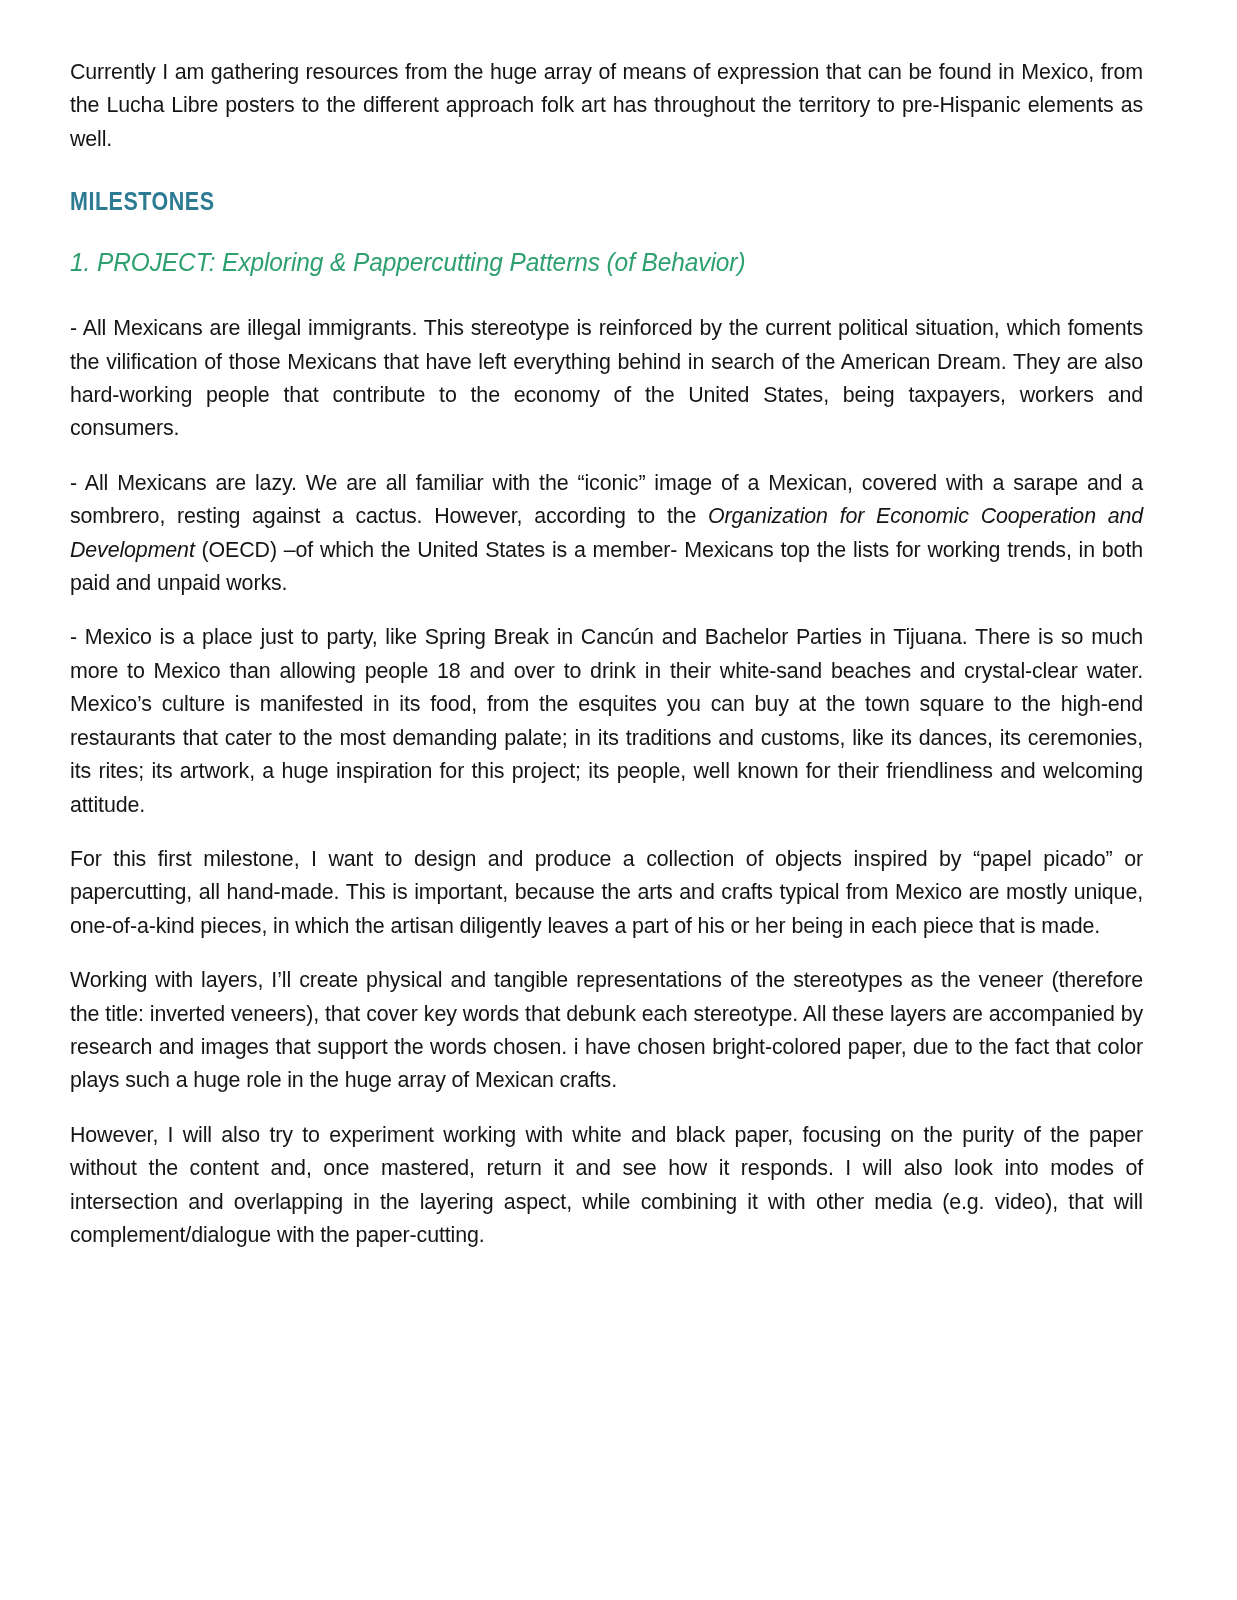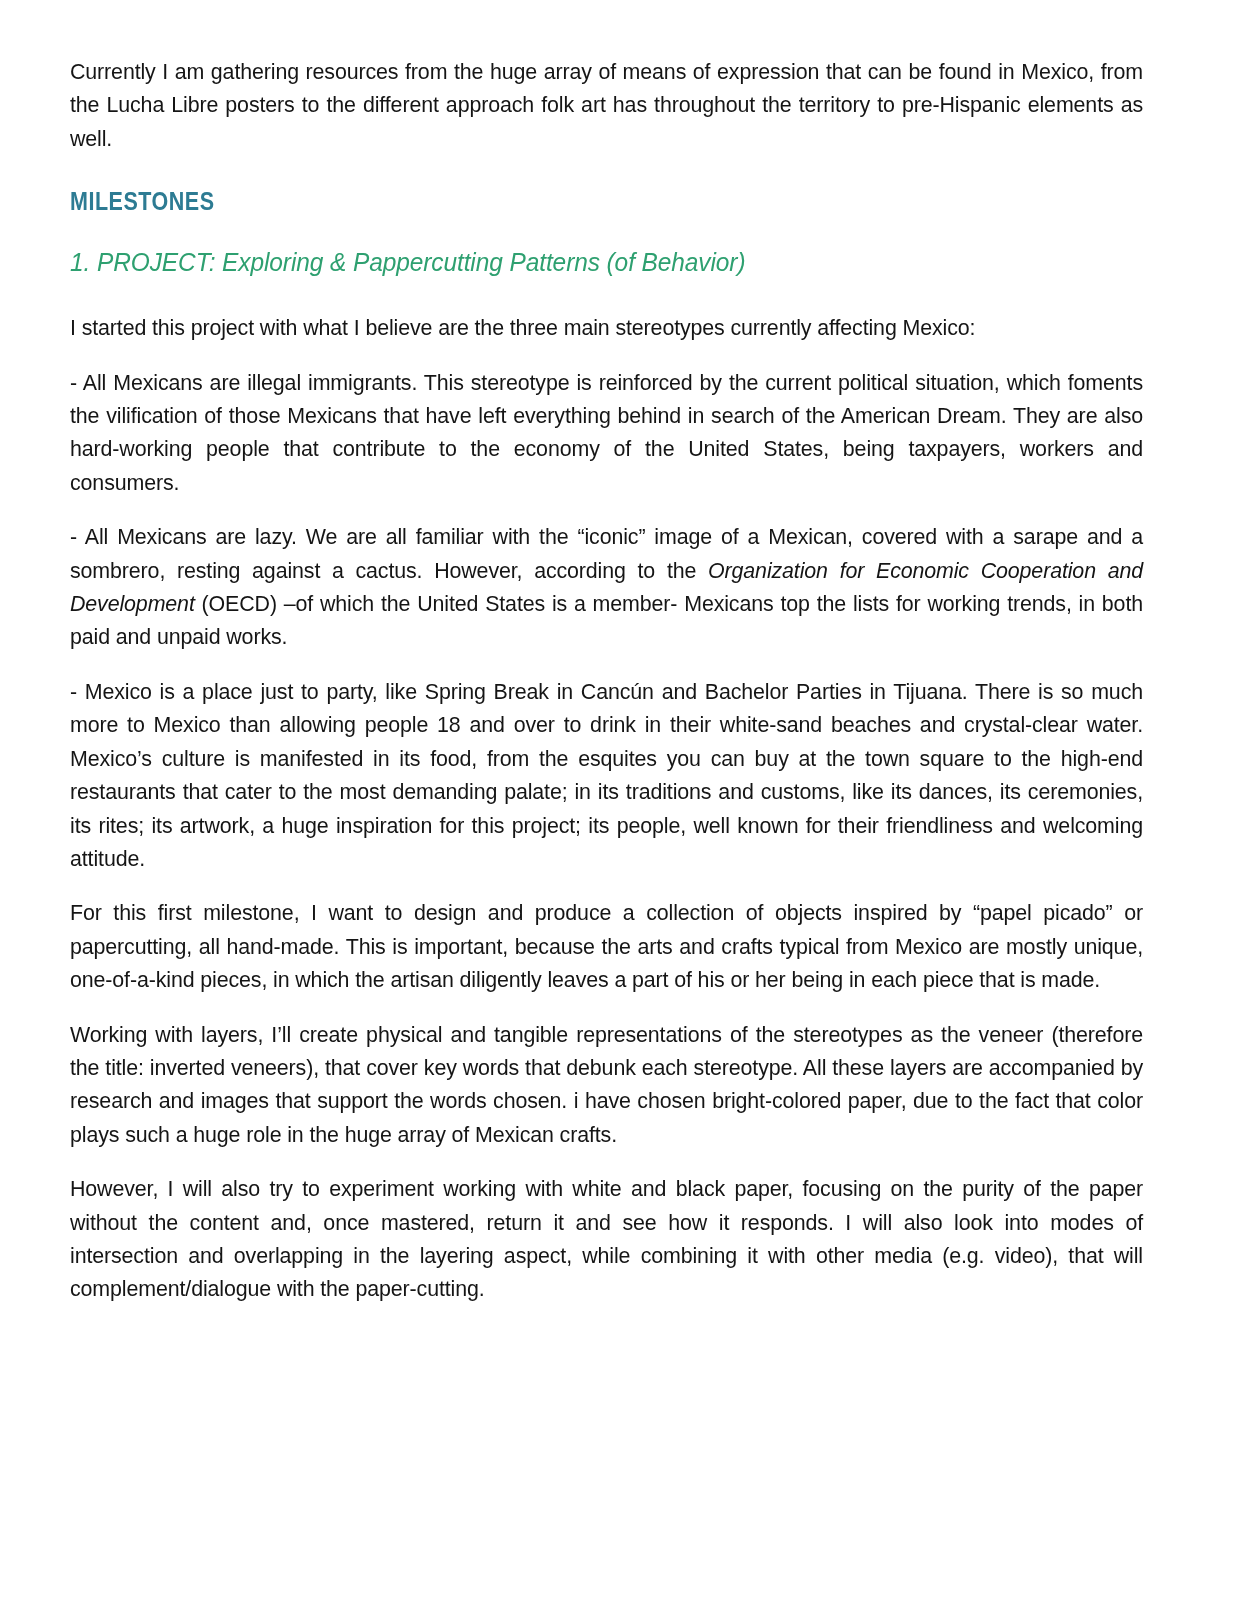--- a/index.html
+++ b/index.html
@@ -84,21 +84,20 @@
 
 <div class="page">
   <div class="doc-body">
 
     <p class="para gap-after-intro">Currently I am gathering resources from the huge array of means of expression that can be found in Mexico, from the Lucha Libre posters to the different approach folk art has throughout the territory to pre-Hispanic elements as well.</p>
 
     <h2 class="heading-section">MILESTONES</h2>
 
     <h3 class="heading-sub">1. PROJECT: Exploring &amp; Pappercutting Patterns (of Behavior)</h3>
 
-    <p class="para">I started this project with what I believe are the three main stereotypes currently affecting Mexico:</p>
 
     <p class="para">- All Mexicans are illegal immigrants. This stereotype is reinforced by the current political situation, which foments the vilification of those Mexicans that have left everything behind in search of the American Dream. They are also hard-working people that contribute to the economy of the United States, being taxpayers, workers and consumers.</p>
 
     <p class="para"><span>- All Mexicans are lazy. We are all familiar with the “iconic” image of a Mexican, covered with a sarape and a sombrero, resting against a cactus. However, according to the </span><em>Organization for Economic Cooperation and Development</em><span> (OECD) –of which the United States is a member- Mexicans top the lists for working trends, in both paid and unpaid works.</span></p>
 
     <p class="para">- Mexico is a place just to party, like Spring Break in Cancún and Bachelor Parties in Tijuana. There is so much more to Mexico than allowing people 18 and over to drink in their white-sand beaches and crystal-clear water. Mexico’s culture is manifested in its food, from the esquites you can buy at the town square to the high-end restaurants that cater to the most demanding palate; in its traditions and customs, like its dances, its ceremonies, its rites; its artwork, a huge inspiration for this project; its people, well known for their friendliness and welcoming attitude.</p>
 
     <p class="para">For this first milestone, I want to design and produce a collection of objects inspired by “papel picado” or papercutting, all hand-made. This is important, because the arts and crafts typical from Mexico are mostly unique, one-of-a-kind pieces, in which the artisan diligently leaves a part of his or her being in each piece that is made.</p>
 
     <p class="para">Working with layers, I’ll create physical and tangible representations of the stereotypes as the veneer (therefore the title: inverted veneers), that cover key words that debunk each stereotype. All these layers are accompanied by research and images that support the words chosen. i have chosen bright-colored paper, due to the fact that color plays such a huge role in the huge array of Mexican crafts.</p>

